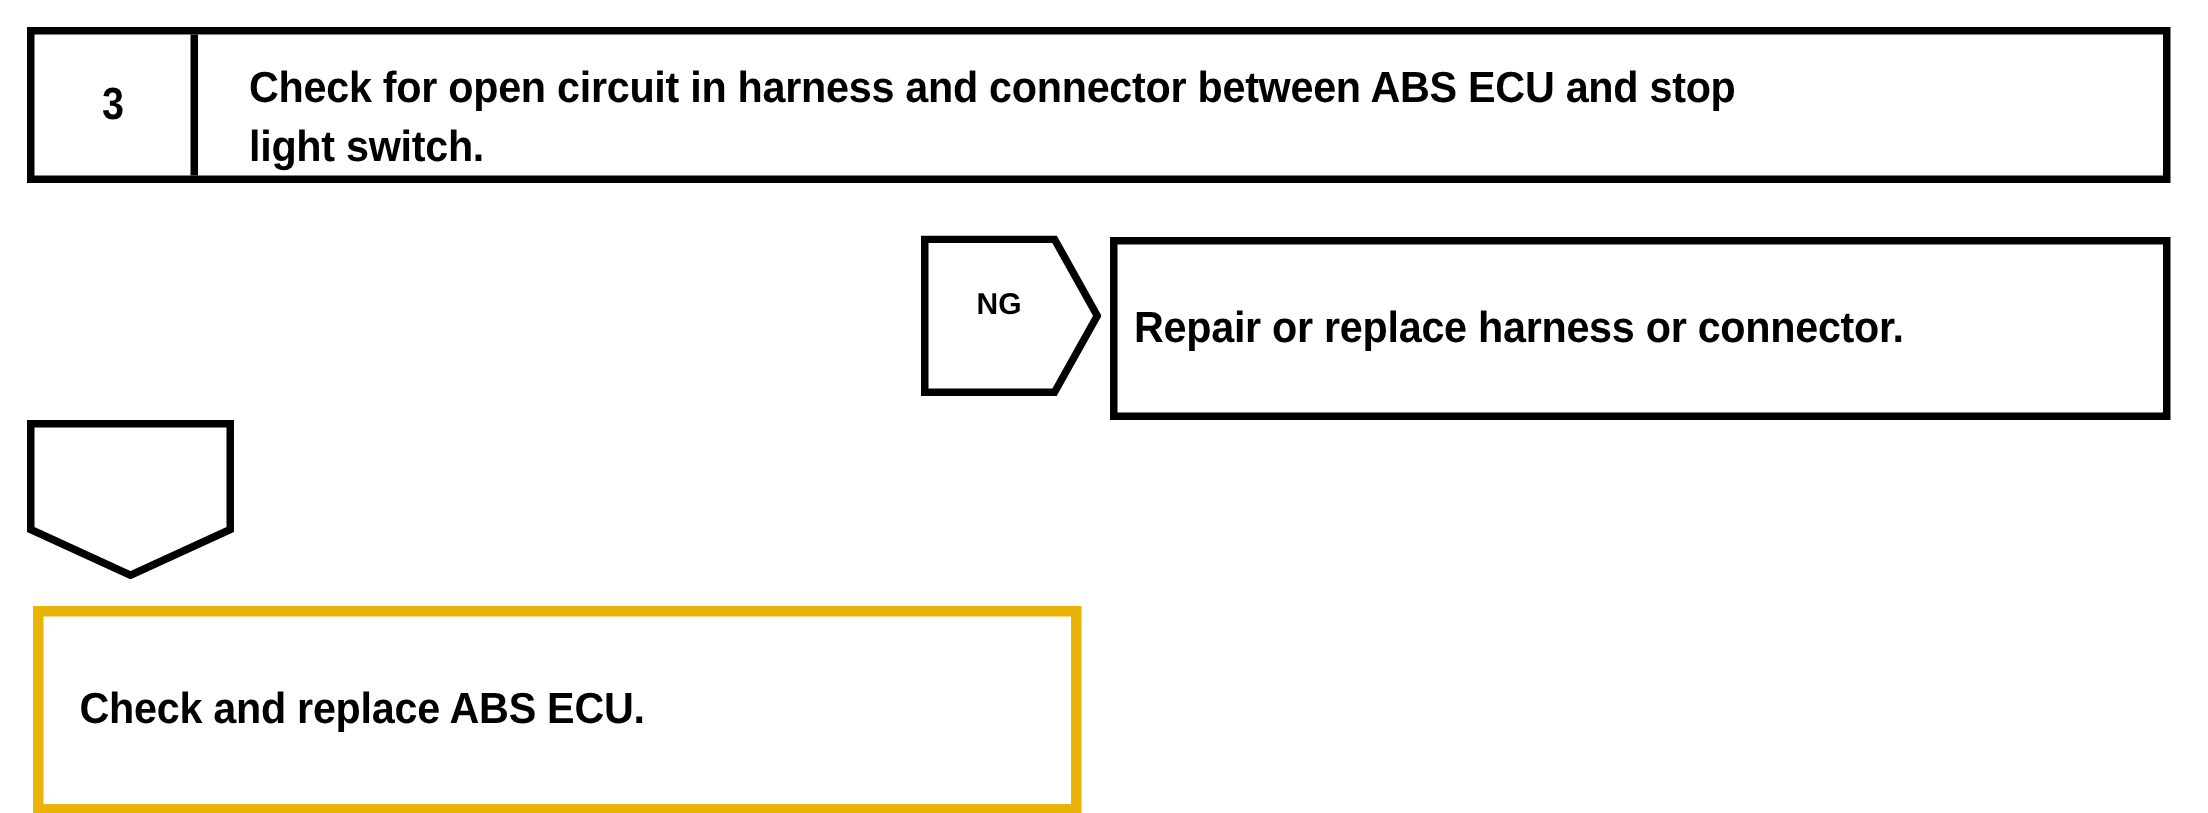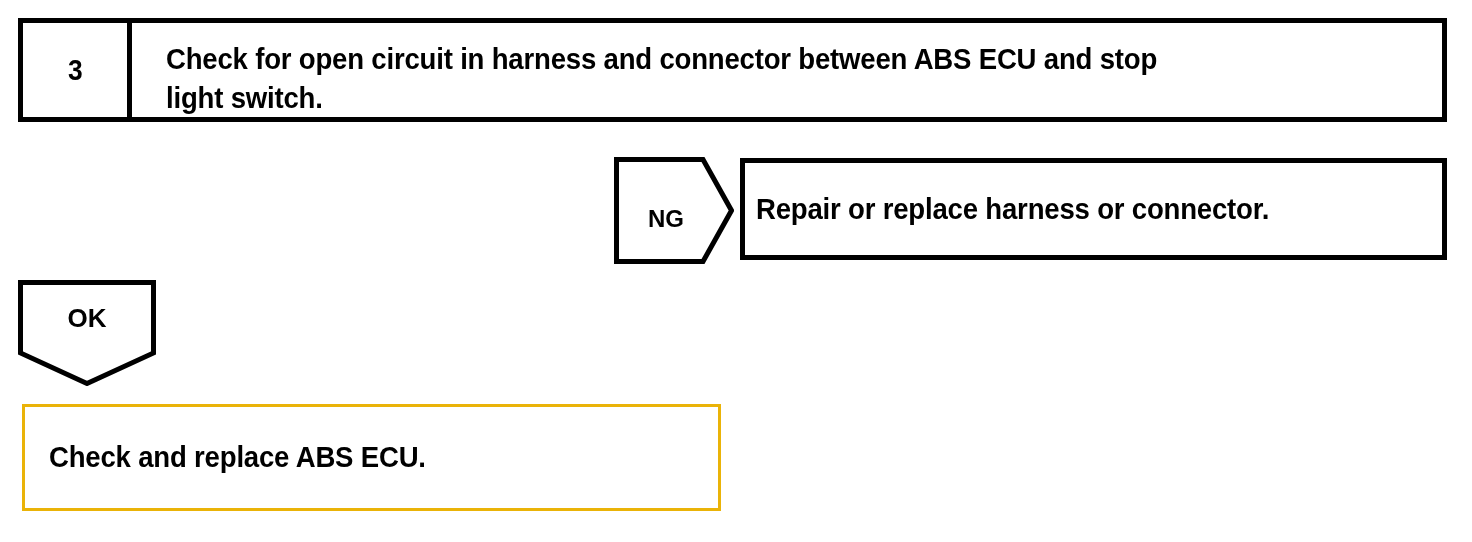--- a/index.html
+++ b/index.html
@@ -82,31 +82,30 @@
   .ng-arrow svg { display: block; }
   .ng-label {
     position: absolute;
     left: 614px;
     top: 157px;
     width: 104px;
     height: 93px;
     display: flex;
     align-items: center;
     justify-content: center;
-    font-size: 24px;
+    font-size: 20px;
     font-weight: bold;
     letter-spacing: 0px;
-    margin-top: 15px;
   }
   .ng-result-box {
     position: absolute;
     left: 740px;
     top: 158px;
     width: 707px;
-    height: 102px;
+    height: 122px;
     border: 5px solid #000000;
     box-sizing: border-box;
     background: #ffffff;
     display: flex;
     align-items: center;
     padding-left: 11px;
   }
   .ng-result-text {
     font-size: 29px;
     font-weight: bold;
@@ -138,22 +137,22 @@
     font-weight: bold;
     letter-spacing: 0px;
   }
 
   
   .final-box {
     position: absolute;
     left: 22px;
     top: 404px;
     width: 699px;
-    height: 107px;
-    border: 3px solid #eab308;
+    height: 139px;
+    border: 7px solid #eab308;
     box-sizing: border-box;
     background: #ffffff;
     display: flex;
     align-items: center;
     padding-left: 24px;
     text-align: center;
   }
   .final-text {
     font-size: 29px;
     font-weight: bold;
@@ -189,21 +188,18 @@
 
   <div class="ng-result-box">
     <span class="ng-result-text">Repair or replace harness or connector.</span>
   </div>
 
   <div class="ok-arrow">
     <svg width="138" height="106" viewBox="0 0 138 106" aria-hidden="true">
       <polygon points="2.5,2.5 135.5,2.5 135.5,73 69,103.5 2.5,73" fill="#ffffff" stroke="#000000" stroke-width="5" stroke-linejoin="miter"></polygon>
     </svg>
   </div>
-  <div class="ok-label">
-    <span>OK</span>
-  </div>
 
   <div class="final-box">
     <span class="final-text">Check and replace ABS ECU.</span>
   </div>
 
 </div>
 
 </body></html>

